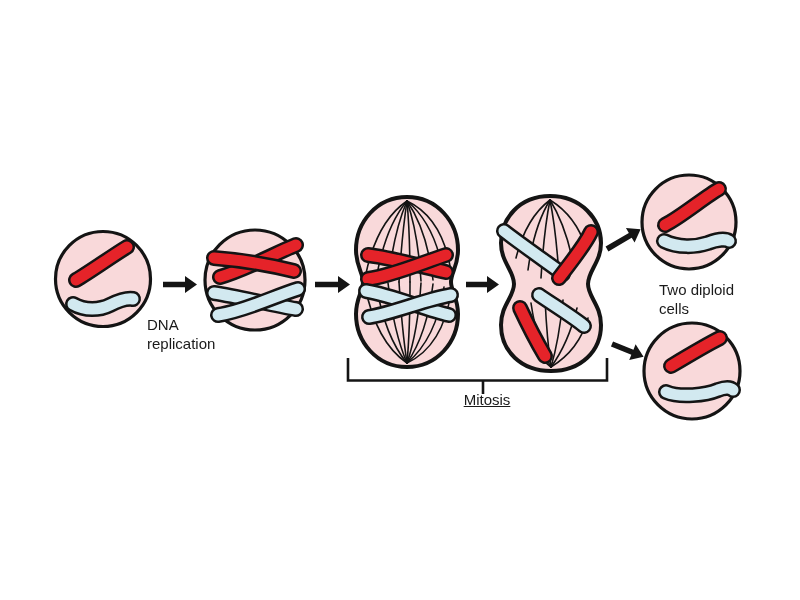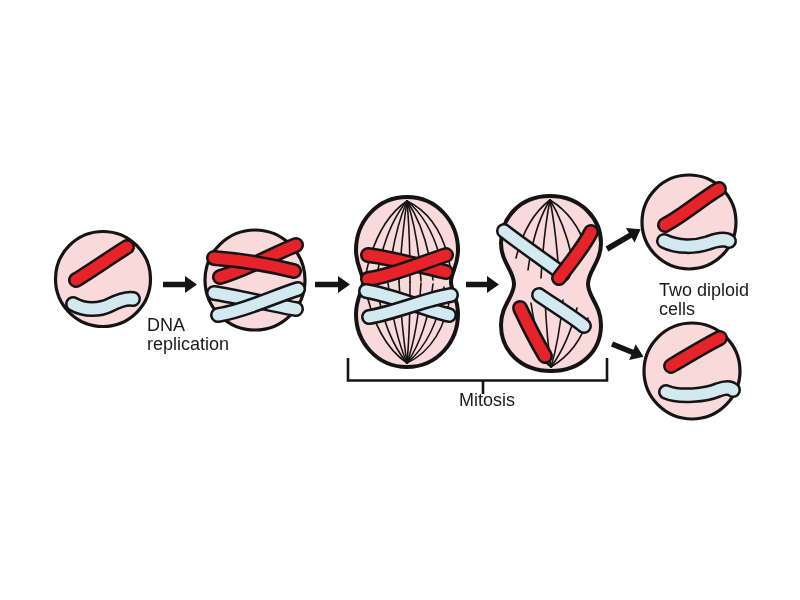--- a/index.html
+++ b/index.html
@@ -26,28 +26,28 @@
   .rod-o { fill: none; stroke: var(--outline, #141414); stroke-width: 16px; stroke-linecap: round; }
   .rod-r { fill: none; stroke: var(--chromosome-red, #e52329); stroke-width: 11px; stroke-linecap: round; }
   .rod-b { fill: none; stroke: var(--chromosome-blue, #d2e9f0); stroke-width: 11px; stroke-linecap: round; }
 
   .arrow { fill: var(--outline, #141414); }
   .bracket { fill: none; stroke: var(--outline, #141414); stroke-width: 2.6px; }
 
   
   .lbl {
     position: absolute;
-    font-size: 18px;
+    font-size: 15px;
     line-height: 18.5px;
     color: var(--text, #1a1a1a);
     white-space: nowrap;
   }
   #lbl-dna     { left: 147px; top: 316px; }
   #lbl-diploid { left: 659px; top: 281px; }
-  #lbl-mitosis { left: 487px; top: 391px; transform: translateX(-50%); }
+  #lbl-mitosis { left: 487px; top: 391px; transform: translateX(-50%); text-decoration: underline; }
 </style>
 </head>
 <body>
 
 <div id="stage">
 
   <svg id="diagram-svg" width="800" height="600" viewBox="0 0 800 600">
 
     <defs>
 

